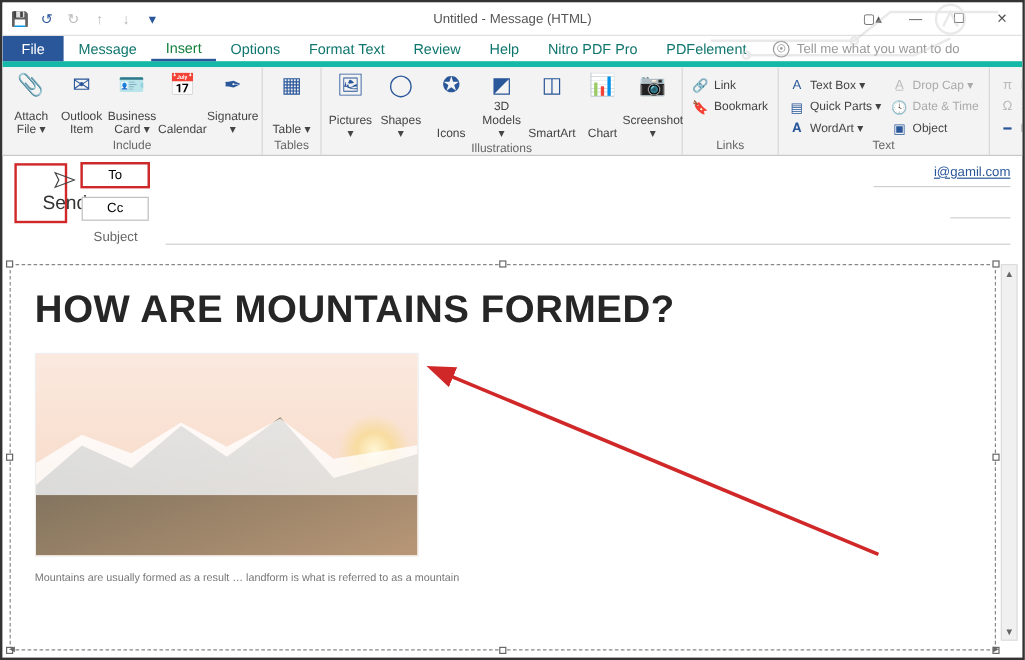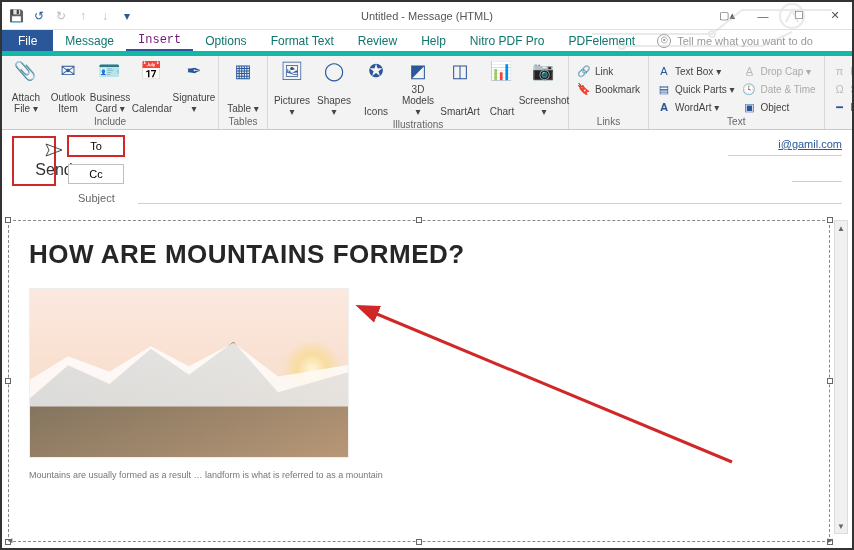--- a/index.html
+++ b/index.html
@@ -11,21 +11,21 @@
 .qat-icon { width:14px; height:14px; display:flex; align-items:center; justify-content:center; color:#2a579a; font-size:12px; cursor:pointer; }
 .qat-icon.disabled { color:#bbb; }
 .title-text { position:absolute; left:50%; transform:translateX(-50%); color:#555; }
 .winbtns { margin-left:auto; display:flex; gap:2px; }
 .winbtn { width:34px; height:24px; display:flex; align-items:center; justify-content:center; color:#555; cursor:pointer; font-size:11px; }
 
 
 .tabs { height:26px; background:#fff; display:flex; align-items:stretch; font-size:12px; border-bottom:5px solid #14b8a6; }
 .tab { padding:0 12px; display:flex; align-items:center; color:#0f766e; cursor:pointer; }
 .tab.file { background:#2a579a; color:#fff; padding:0 16px; }
-.tab.active { border-bottom:2px solid #2a579a; color:#701a75;font-family:Liberation Mono, monospace; }
+.tab.active { border-bottom:2px solid #2a579a; color:#15803d; }
 .tellme { margin-left:10px; display:flex; align-items:center; color:#999; font-size:11px; gap:6px; }
 .bulb { width:14px; height:14px; border:1px solid #999; border-radius:50%; display:flex; align-items:center; justify-content:center; font-size:8px; }
 
 
 .circuit { position:absolute; top:0; right:0; width:260px; height:54px; pointer-events:none; opacity:.4; }
 
 
 .ribbon { height:74px; background:#f3f3f3; border-bottom:1px solid #c8c8c8; display:flex; align-items:stretch; font-size:10px; color:#444; overflow:hidden; }
 .group { border-right:1px solid #d8d8d8; display:flex; flex-direction:column; justify-content:flex-start; padding:2px 4px 0; }
 .group-row { display:flex; gap:2px; flex:1; }
@@ -51,21 +51,21 @@
 .subject-row .line { flex:1; border-bottom:1px solid #cfcfcf; }
 
 
 .canvas-wrap { position:absolute; top:218px; left:6px; right:22px; bottom:6px; }
 .canvas { position:absolute; inset:0; border:1px dashed #888; background:#fff; }
 .handle { position:absolute; width:6px; height:6px; background:#fff; border:1px solid #666; }
 .h-nw { top:-4px; left:-4px; } .h-n { top:-4px; left:50%; margin-left:-3px; } .h-ne { top:-4px; right:-4px; }
 .h-w { top:50%; left:-4px; margin-top:-3px; } .h-e { top:50%; right:-4px; margin-top:-3px; }
 .h-sw { bottom:-4px; left:-4px; } .h-s { bottom:-4px; left:50%; margin-left:-3px; } .h-se { bottom:-4px; right:-4px; }
 .doc { padding:18px 20px; }
-.doc h1 { font-family:Impact,"Arial Black",sans-serif; font-weight:900; font-size:26px; letter-spacing:.5px; color:#262626; }
+.doc h1 { font-family:Impact,"Arial Black",sans-serif; font-weight:900; font-size:32px; letter-spacing:.5px; color:#262626; }
 .pic { margin-top:18px; width:320px; height:170px; position:relative; background:linear-gradient(180deg,#fbe9df 0%,#f6d6c0 100%); overflow:hidden; border:1px solid #eee; }
 .sun { position:absolute; right:6px; top:50px; width:60px; height:60px; background:radial-gradient(circle,#fff6d5 0%,#f8dca0 35%,rgba(248,220,160,0) 70%); border-radius:50%; }
 .mtn1 { position:absolute; bottom:0; left:0; width:100%; height:70%; background:linear-gradient(160deg,#6d6458 0%,#8c7a62 40%,#b89777 100%); clip-path:polygon(0 50%,12% 22%,25% 38%,38% 8%,50% 30%,64% 2%,78% 45%,100% 28%,100% 100%,0 100%); }
 .snow { position:absolute; bottom:30%; left:0; width:100%; height:40%; background:linear-gradient(180deg,#eef2f5 0%,#d4dde4 100%); clip-path:polygon(0 60%,12% 25%,25% 48%,38% 10%,50% 40%,64% 5%,78% 55%,100% 38%,100% 100%,0 100%); opacity:.85; mix-blend-mode:screen; }
 .caption { margin-top:12px; font-size:9px; color:#777; }
 
 .arrow-svg { position:absolute; top:290px; left:350px; width:390px; height:180px; pointer-events:none; }
 
 .vscroll { position:absolute; top:218px; right:4px; bottom:14px; width:14px; background:#f0f0f0; border:1px solid #dcdcdc; }
 .vscroll .up,.vscroll .dn { height:14px; display:flex; align-items:center; justify-content:center; font-size:8px; color:#666; cursor:pointer; }

